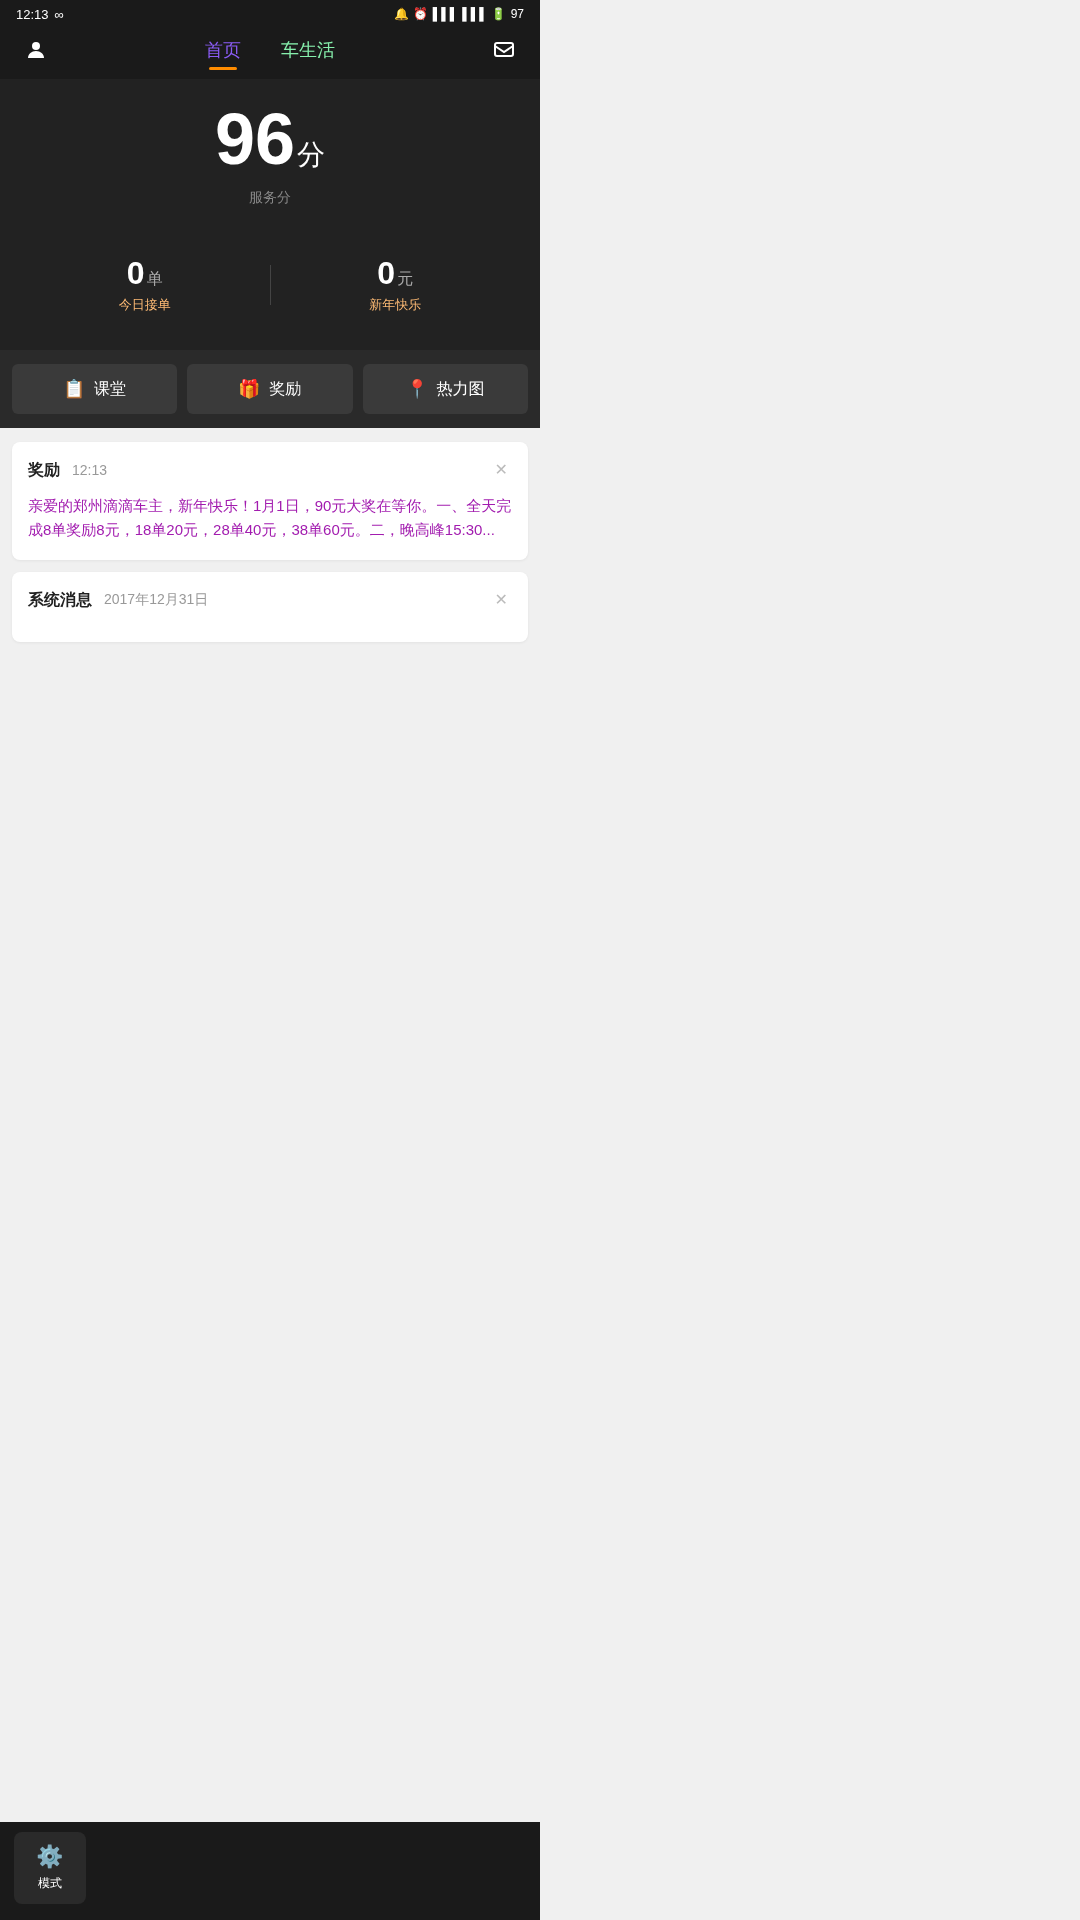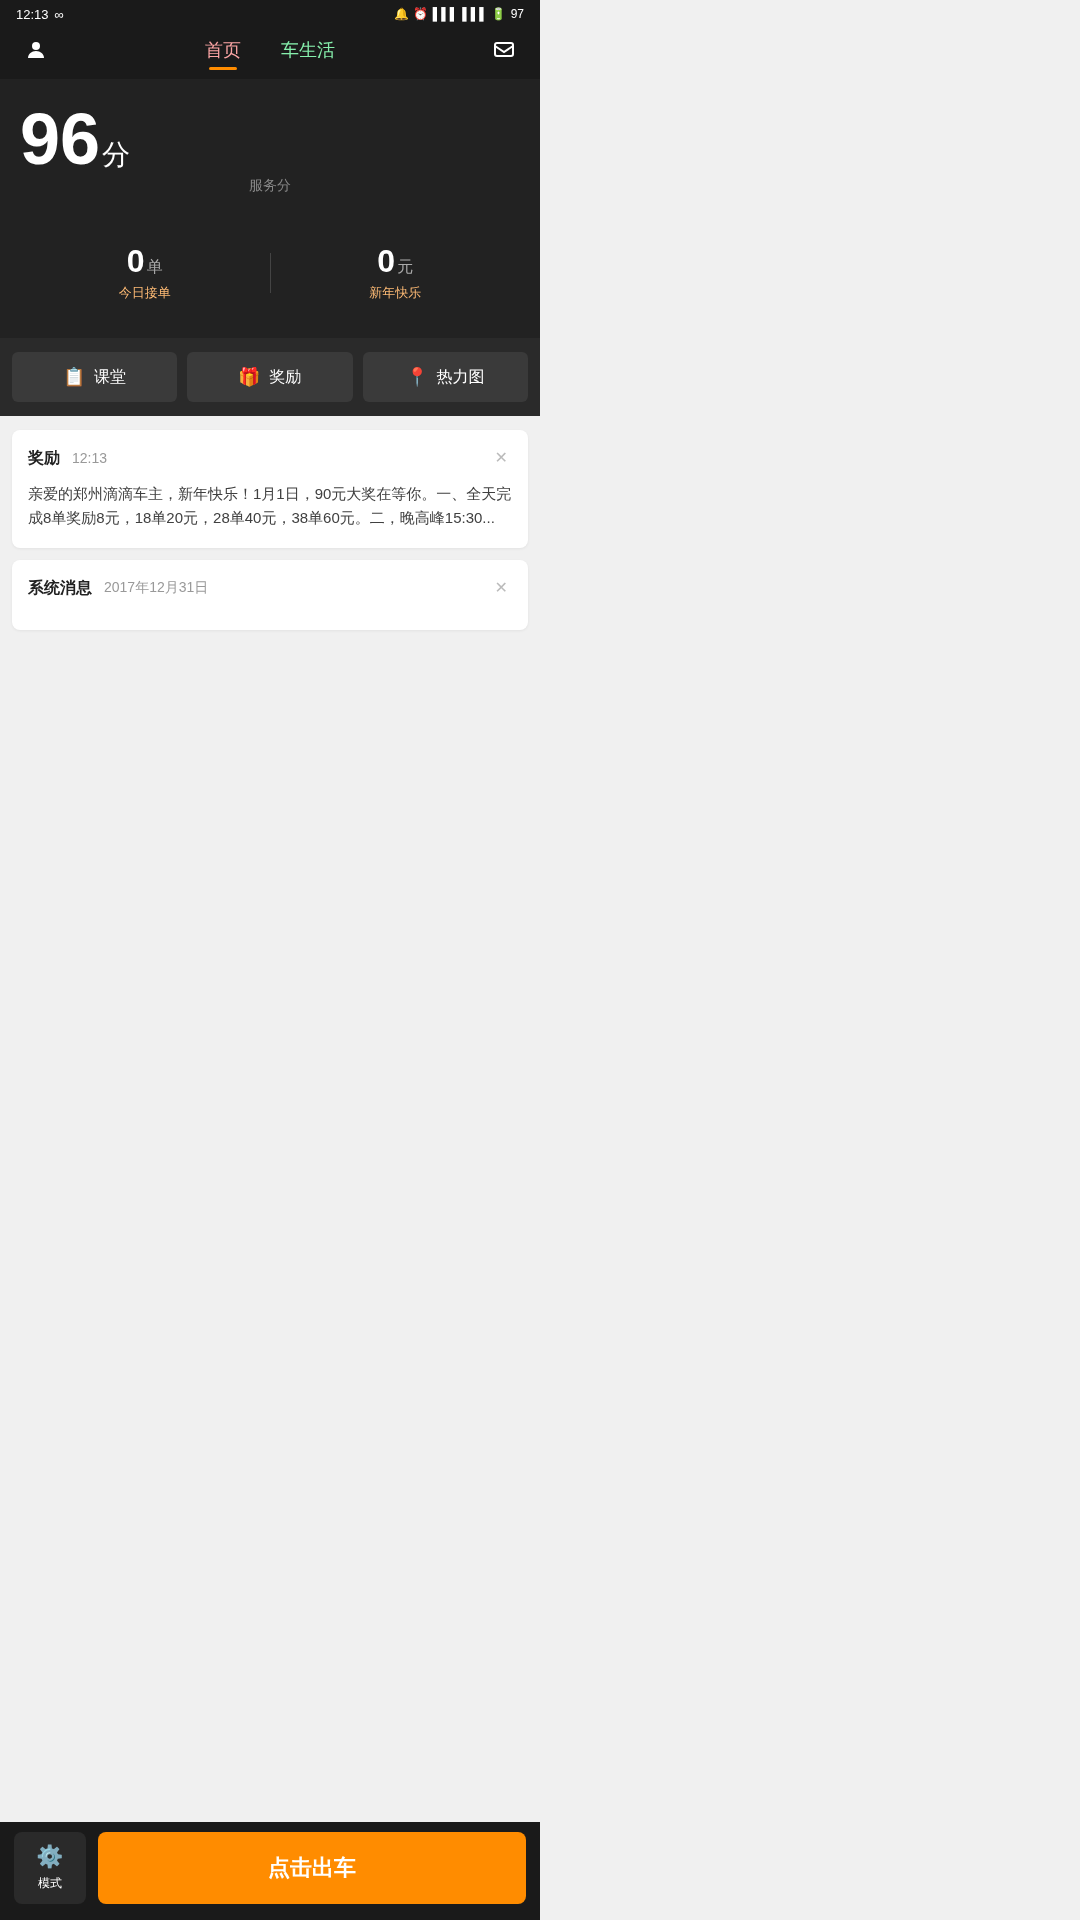--- a/index.html
+++ b/index.html
@@ -45,21 +45,21 @@
       transform: translateX(-50%);
     }
     .nav-tab {
       color: #86efac;
       font-size: 18px;
       padding-bottom: 6px;
       cursor: pointer;
       position: relative;
     }
     .nav-tab.active {
-      color: #fca5a5;
+      color: #8b5cf6;
       font-weight: 500;
     }
     .nav-tab.active::after {
       content: '';
       position: absolute;
       bottom: -2px;
       left: 50%;
       transform: translateX(-50%);
       width: 28px;
       height: 3px;
@@ -76,22 +76,23 @@
 
     
     .hero {
       background: #222;
       padding: 24px 20px 28px;
       text-align: center;
     }
     .score-row {
       display: flex;
       align-items: baseline;
+      justify-content: center;
       gap: 2px;
-      margin-bottom: 2px;
+      margin-bottom: 14px;
     }
     .score-number {
       font-size: 72px;
       font-weight: 700;
       color: #fff;
       line-height: 1;
     }
     .score-unit {
       font-size: 28px;
       color: #fff;
@@ -202,21 +203,21 @@
     }
     .message-close {
       color: #bbb;
       font-size: 16px;
       cursor: pointer;
       padding: 4px;
       line-height: 1;
     }
     .message-content {
       font-size: 15px;
-      color: #404040;
+      color: #a21caf;
       line-height: 1.6;
     }
 
     
     .bottom-bar {
       position: fixed;
       bottom: 0;
       left: 0;
       width: 540px;
       background: #1a1a1a;
@@ -362,14 +363,13 @@
 
 </div>
 
 <div class="bottom-spacer"></div>
 
 <div class="bottom-bar">
   <button class="mode-btn">
     <span class="mode-icon">⚙️</span>
     <span>模式</span>
   </button>
-  <button class="start-btn">点击出车</button>
 </div>
 
 </body></html>

